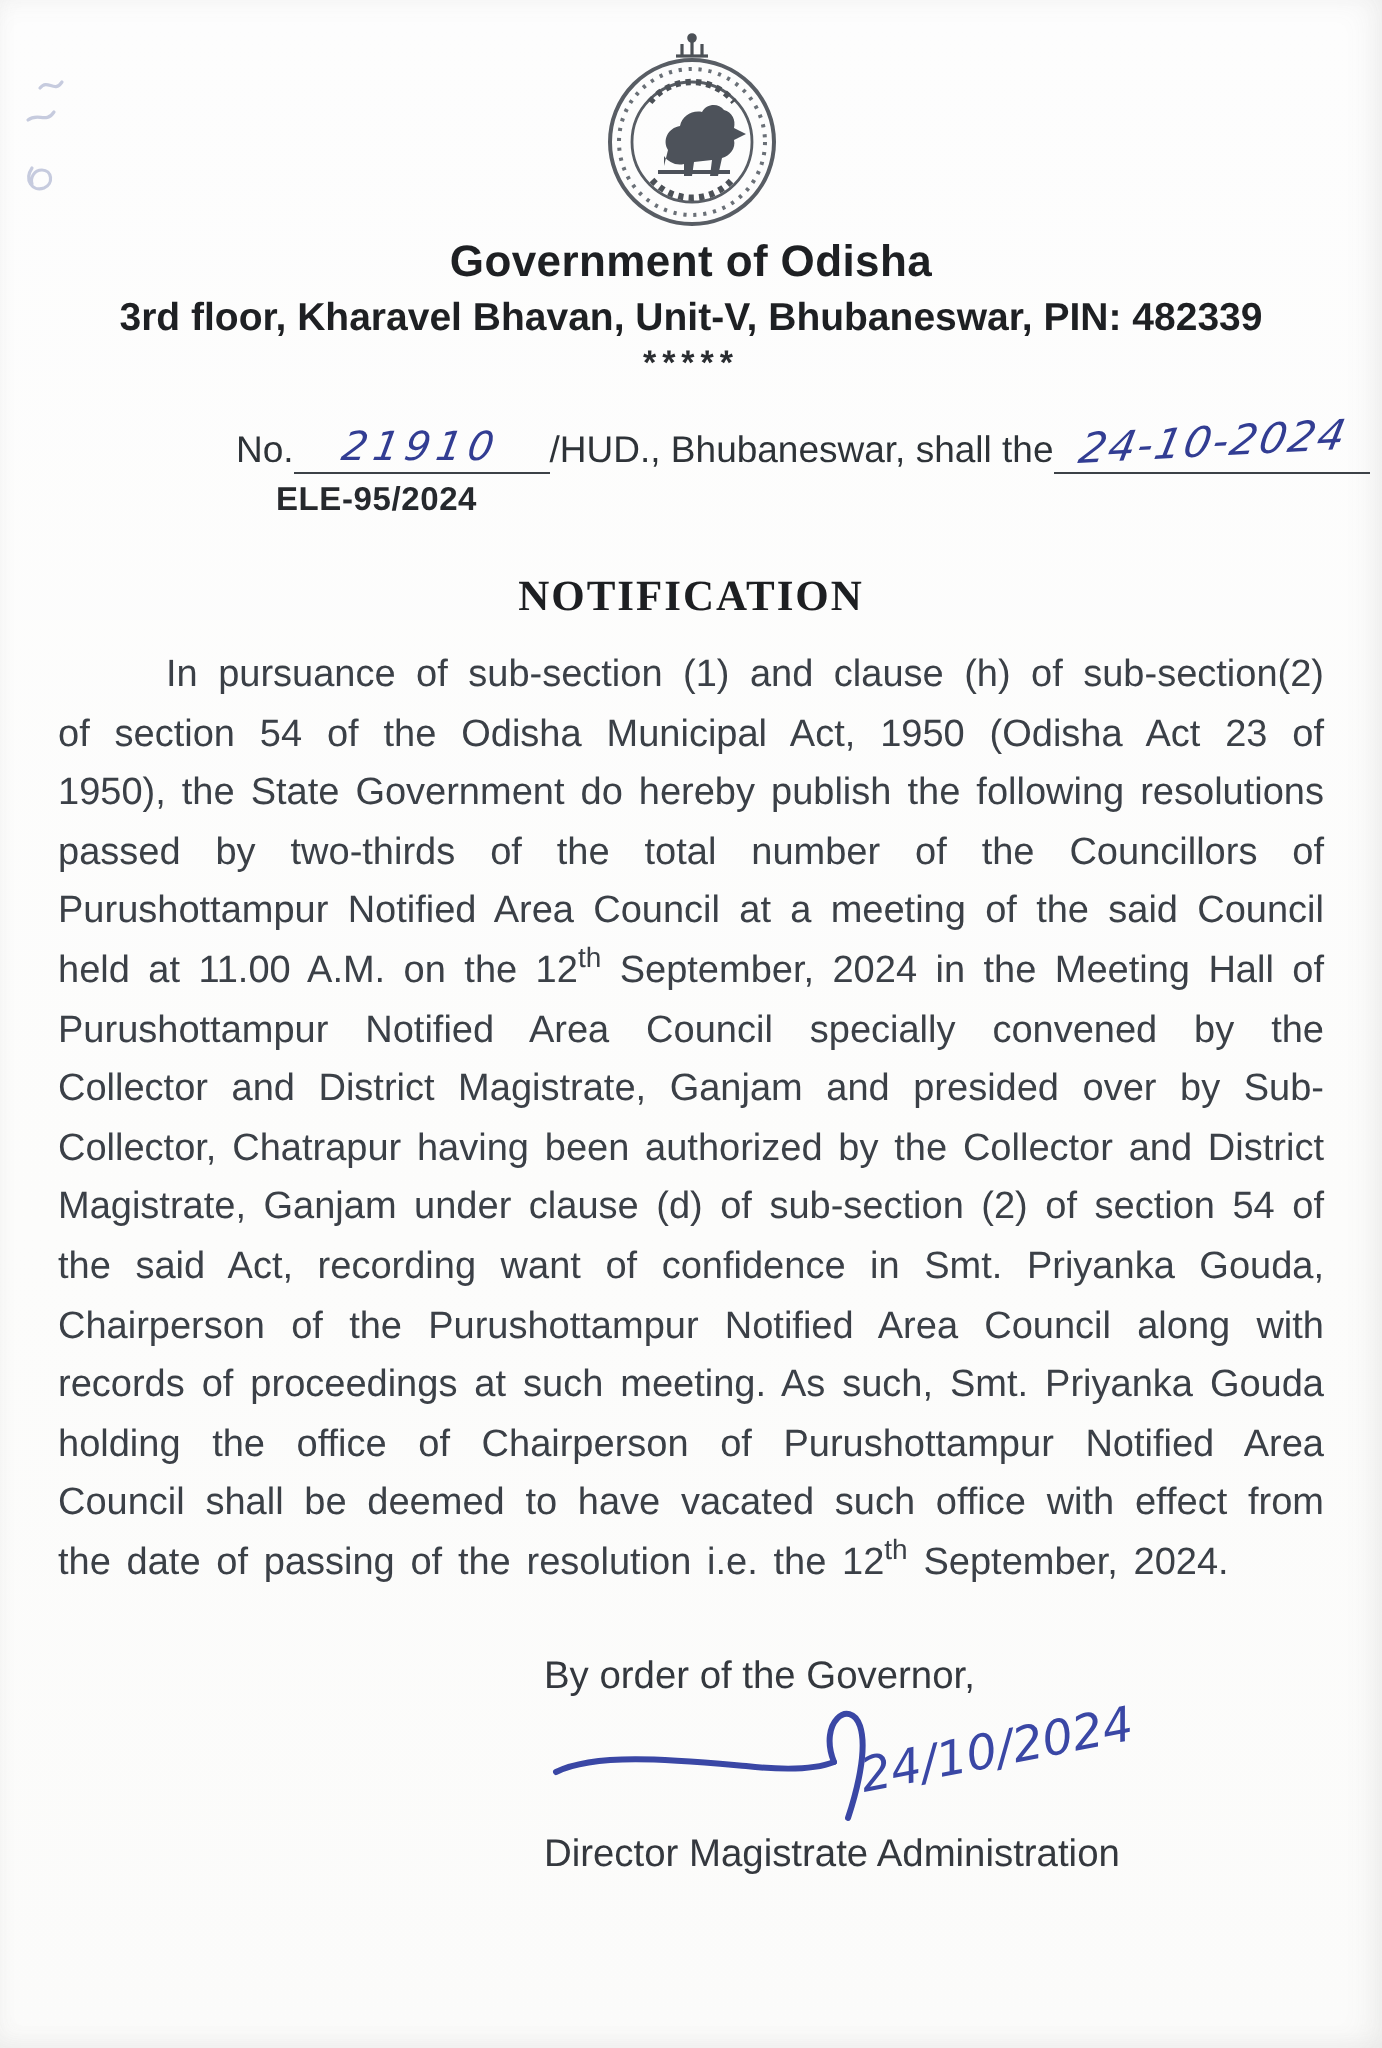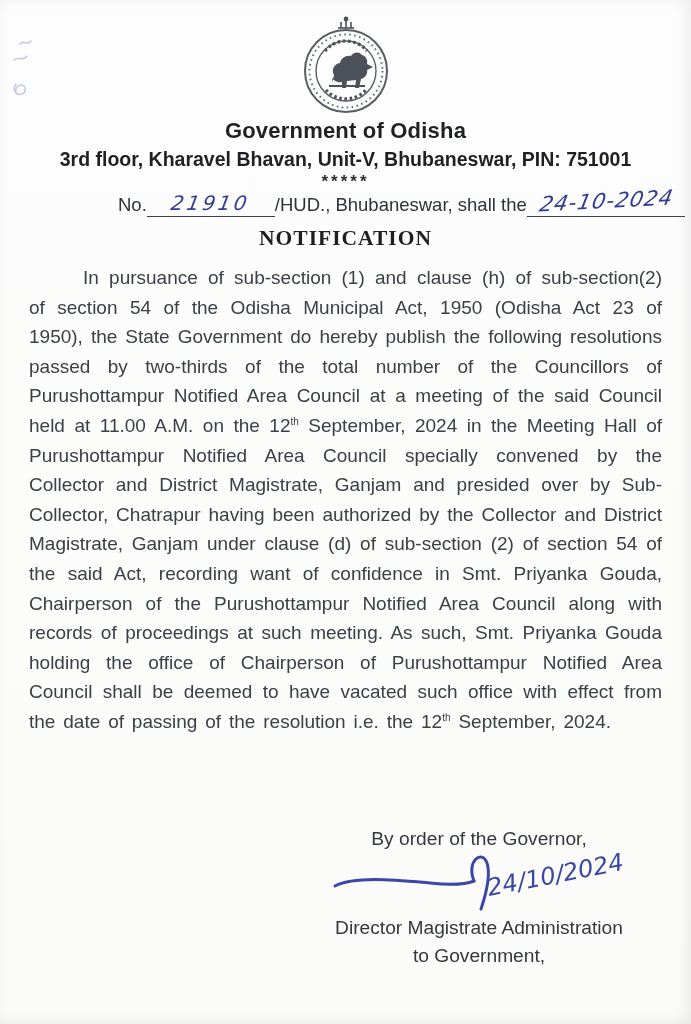--- a/index.html
+++ b/index.html
@@ -15,49 +15,49 @@
   }
   .corner-scribble{position:absolute;top:38px;left:6px;opacity:.55;}
   .emblem-wrap{display:flex;justify-content:center;padding-top:16px;}
   .header{ text-align:center;color:#1e2023;}
   .header .l1{font-size:22px;font-weight:bold;letter-spacing:.2px;margin-top:4px;}
   .header .l2{font-size:23.5px;font-weight:bold;margin-top:3px;}
   .header .l3{font-size:19.5px;font-weight:bold;margin-top:4px;}
   .header .stars{font-size:17px;font-weight:bold;letter-spacing:3px;margin-top:1px;color:#2a2d31;}
   .ref-row{
     display:flex;align-items:baseline;
-    margin:0 0 0 118px;
+    margin:20px 0 0 118px;
     font-size:18.5px;color:#2e3338;white-space:nowrap;
   }
   .hand{
     font-family:"DejaVu Sans", sans-serif;
     font-style:italic;
     color:#323d93;
   }
   .slot{display:inline-block;border-bottom:1.6px solid #3c4147;text-align:center;position:relative;}
   .slot-no{width:128px;}
   .slot-no .hand{display:inline-block;font-size:20px;letter-spacing:3px;transform:skewX(-10deg) translateY(-1px);}
   .slot-date{width:158px;}
   .slot-date .hand{display:inline-block;font-size:21px;letter-spacing:1px;transform:skewX(-14deg) rotate(-3deg) translateY(-3px);}
   .file-ref{margin:4px 0 0 138px;font-size:16.5px;font-weight:bold;color:#26292d;letter-spacing:.3px;}
   .title{
-    text-align:center;margin-top:9px;
+    text-align:center;margin-top:26px;
     font-family:"Liberation Serif", serif;
     font-size:21.5px;font-weight:bold;color:#1d1f22;letter-spacing:1px;
   }
   .body-par{
     margin:12px 29px 0 29px;
     font-size:19px;line-height:29.6px;
     text-align:justify;text-indent:54px;
     word-spacing:2.6px;color:#3b4047;
   }
-  .body-par sup{font-size:10px;line-height:0;}
+  .body-par sup{font-size:14px;line-height:0;}
   .sign-block{
-    position:absolute;left:288px;top:828px;width:382px;
-    text-align:center;font-size:19.2px;color:#34383e;
+    position:absolute;left:272px;top:828px;width:382px;
+    text-align:left;font-size:19.2px;color:#34383e;
   }
   .by-order{margin-bottom:0;}
   .sig-wrap{height:66px;position:relative;margin-top:-2px;}
   .designation div{line-height:27.8px;}
 </style>
 </head>
 <body>
 
 <div class="page">
 
@@ -84,47 +84,47 @@
       <path d="M40,35 A27,27 0 0 1 82,35" fill="none" stroke="#4c5157" stroke-width="3.2" stroke-dasharray="2.6,2.6"></path>
       <path d="M41,74 A27,27 0 0 0 81,74" fill="none" stroke="#4c5157" stroke-width="3.2" stroke-dasharray="2.6,2.6"></path>
 
       <path d="M47,67 l2,-8 c-3,-5 0,-11 6,-12 c1,-5 6,-8 11,-7 c2,-4 8,-5 11,-1 c4,1 6,5 5,9 l6,3 -6,3 c1,4 -2,8 -6,9 l-2,9 -4,0 1,-8 -9,1 -1,7 -4,0 0,-6 c-4,1 -8,-1 -10,-4 z" fill="#4d525a"></path>
       <path d="M44,70 h36" stroke="#4d525a" stroke-width="2"></path>
     </svg>
   </div>
 
   <div class="header">
     <div class="l1">Government of Odisha</div>
-    <div class="l3">3rd floor, Kharavel Bhavan, Unit-V, Bhubaneswar, PIN: 751001</div>
+    <div class="l3">3rd floor, Kharavel Bhavan, Unit-V, Bhubaneswar, PIN: 482339</div>
     <div class="stars">*****</div>
   </div>
 
   <div class="ref-row">
     <span>No.</span>
     <span class="slot slot-no">
       <span class="hand">21910</span>
     </span>
     <span>/HUD., Bhubaneswar, shall the</span>
     <span class="slot slot-date">
       <span class="hand">24-10-2024</span>
     </span>
   </div>
+  <div class="file-ref">ELE-95/2024</div>
 
   <div class="title">NOTIFICATION</div>
 
   <p class="body-par"><span>In pursuance of sub-section (1) and clause (h) of sub-section(2) of section 54 of the Odisha Municipal Act, 1950 (Odisha Act 23 of 1950), the State Government do hereby publish the following resolutions passed by two-thirds of the total number of the Councillors of Purushottampur Notified Area Council at a meeting of the said Council held at 11.00 A.M. on the 12</span><sup>th</sup><span> September, 2024 in the Meeting Hall of Purushottampur Notified Area Council specially convened by the Collector and District Magistrate, Ganjam and presided over by Sub-Collector, Chatrapur having been authorized by the Collector and District Magistrate, Ganjam under clause (d) of sub-section (2) of section 54 of the said Act, recording want of confidence in Smt. Priyanka Gouda, Chairperson of the Purushottampur Notified Area Council along with records of proceedings at such meeting. As such, Smt. Priyanka Gouda holding the office of Chairperson of Purushottampur Notified Area Council shall be deemed to have vacated such office with effect from the date of passing of the resolution i.e. the 12</span><sup>th</sup><span> September, 2024.</span></p>
 
   <div class="sign-block">
     <div class="by-order">By order of the Governor,</div>
     <div class="sig-wrap">
       <svg width="300" height="66" viewBox="0 0 300 66">
         <path d="M6,38 c20,-10 60,-6 95,-3 c18,2 34,2 44,-2" fill="none" stroke="#3a47a5" stroke-width="3" stroke-linecap="round"></path>
         <path d="M145,33 c-8,-20 8,-32 13,-18 c4,12 -2,34 -6,46" fill="none" stroke="#3a47a5" stroke-width="3" stroke-linecap="round"></path>
         <text x="160" y="48" transform="rotate(-11 160 48)" font-family="DejaVu Sans, sans-serif" font-style="italic" font-size="24" fill="#3a47a5">24/10/2024</text>
       </svg>
     </div>
     <div class="designation">
       <div>Director Magistrate Administration</div>
-      <div>to Government,</div>
     </div>
   </div>
 
 </div>
 
 </body></html>

